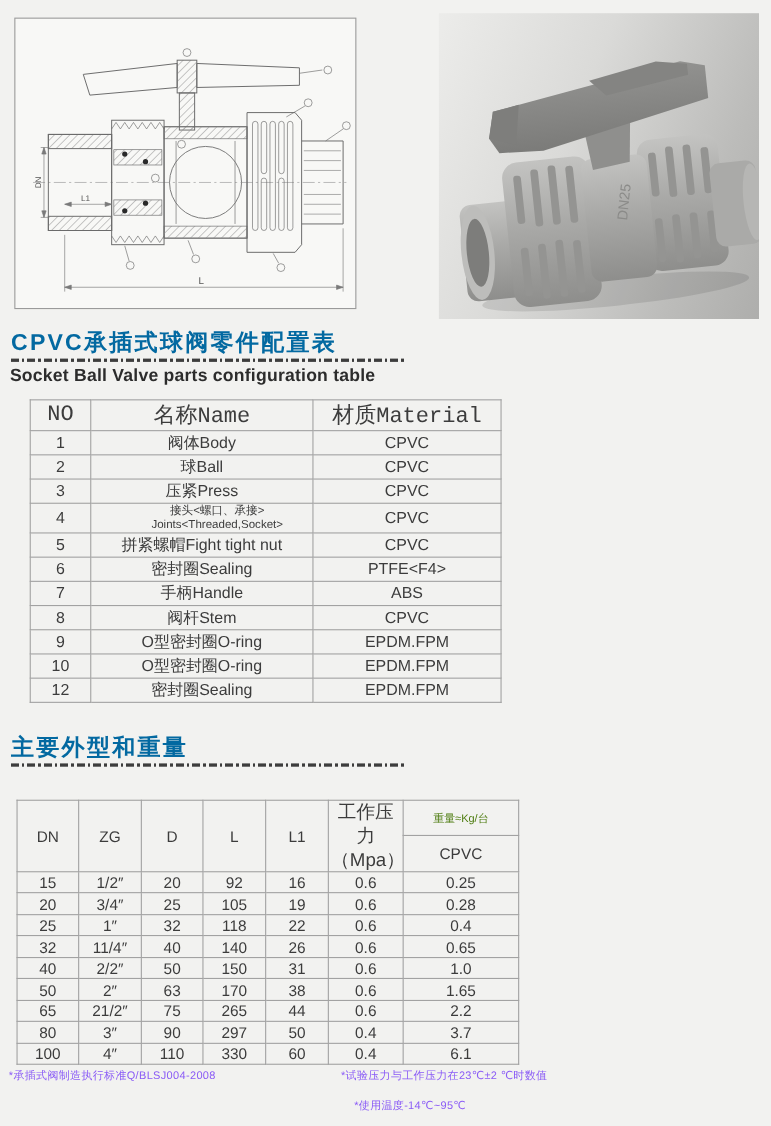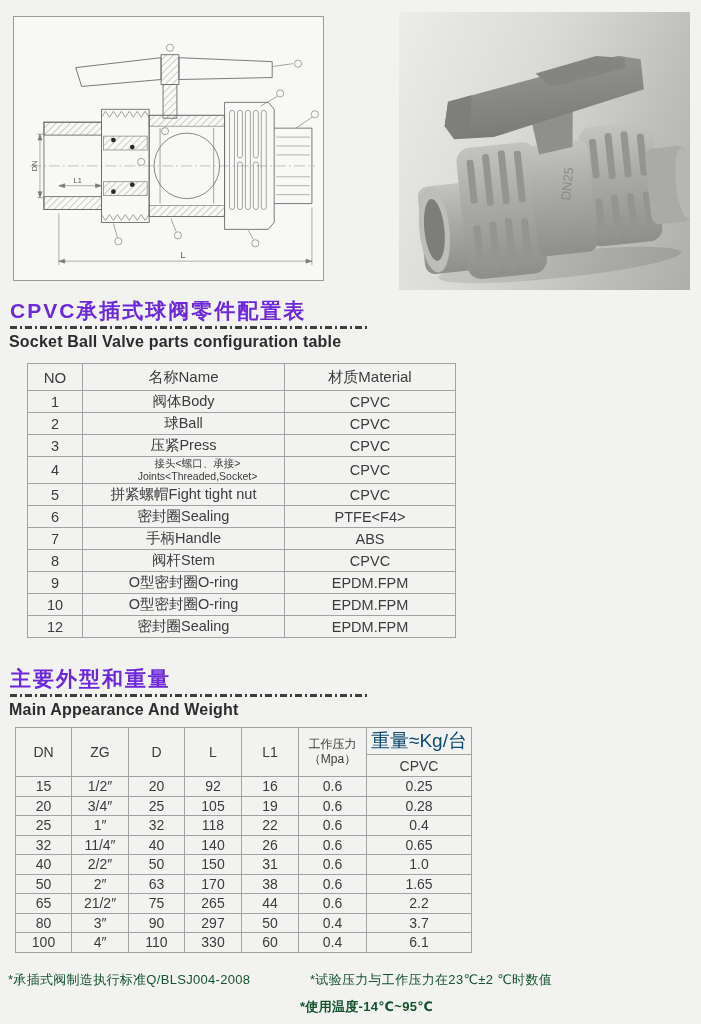--- a/index.html
+++ b/index.html
@@ -17,21 +17,21 @@
   .drawing-box svg{width:100%;height:100%;display:block;}
   
   .photo-box{
     position:absolute;left:399px;top:12px;width:291px;height:278px;
     background:linear-gradient(112deg,#ececea 0%,#dadad8 40%,#bcbcba 78%,#aeaeac 100%);
   }
   .photo-box svg{width:100%;height:100%;display:block;}
   
   .sec-title-zh{
     position:absolute;left:10px;font-size:21px;font-weight:bold;
-    letter-spacing:2px;color:#6d28d9;white-space:nowrap;
+    letter-spacing:2px;color:#0369a1;white-space:nowrap;
   }
   .dash-rule{
     position:absolute;left:10px;width:358px;height:3px;
     background:repeating-linear-gradient(90deg,#3d3d3d 0 7px,transparent 7px 10px,#3d3d3d 10px 12px,transparent 12px 15px);
   }
   .sec-title-en{
     position:absolute;left:9px;font-size:16px;font-weight:600;
     color:#2c2c2c;white-space:nowrap;letter-spacing:.2px;
   }
   #t1-zh{top:297px;} #t1-dash{top:326px;} #t1-en{top:333px;text-align:center;}
@@ -39,49 +39,49 @@
   
   table{border-collapse:collapse;table-layout:fixed;}
   th,td{
     border:1px solid #a2a2a2;text-align:center;vertical-align:middle;
     color:#3c3c3c;font-weight:normal;padding:0 2px;overflow:hidden;
   }
   .parts-table{
     position:absolute;left:27px;top:363px;width:428px;font-size:14.5px;
     background:transparent;
   }
-  .parts-table th{height:26px;font-size:15px;}
+  .parts-table th{height:26px;font-size:20px;font-family:Liberation Mono, monospace;}
   .parts-table td{height:21px;}
   .parts-table col.c-no{width:55px;}
   .parts-table col.c-name{width:202px;}
   .parts-table col.c-mat{width:171px;}
   td.two-line{white-space:pre-line;font-size:10.5px;line-height:1.2;height:26px;padding-left:30px;}
   .spec-table{
     position:absolute;left:15px;top:727px;width:456px;font-size:14px;
   }
   .spec-table th{font-size:14px;}
   .spec-table thead th{height:44px;}
   .spec-table thead th.split{height:21px;}
   .spec-table td{height:18.5px;}
-  th.pre{white-space:pre-line;font-size:12px;line-height:1.25;}
-  th.weight-head{color:#0c4a6e;font-size:19px;}
+  th.pre{white-space:pre-line;font-size:17px;line-height:1.25;}
+  th.weight-head{color:#4d7c0f;font-size:10px;}
   .spec-table col.w1{width:56px;}.spec-table col.w2{width:57px;}
   .spec-table col.w3{width:56px;}.spec-table col.w4{width:57px;}
   .spec-table col.w5{width:57px;}.spec-table col.w6{width:68px;}
   .spec-table col.w7{width:105px;}
   
   .watermark{
     position:absolute;left:34px;top:486px;width:640px;
     font-size:45px;letter-spacing:5px;white-space:nowrap;
     color:rgba(110,110,110,0.25);pointer-events:none;z-index:5;
   }
   
-  .note{position:absolute;font-size:13px;color:#14532d;white-space:nowrap;letter-spacing:.3px;}
+  .note{position:absolute;font-size:10px;color:#8b5cf6;white-space:nowrap;letter-spacing:.3px;}
   #n-l1{left:8px;top:971px;} #n-l2{left:8px;top:998px;}
-  #n-r1{left:310px;top:971px;} #n-r2{left:300px;top:998px;font-weight:bold;}
+  #n-r1{left:310px;top:971px;} #n-r2{left:322px;top:998px;}
 </style>
 </head>
 <body>
 
 <div class="page">
 
   <div class="drawing-box">
     <svg viewBox="0 0 311 265">
       <defs>
         <pattern id="hatch" width="5" height="5" patternUnits="userSpaceOnUse" patternTransform="rotate(45)">
@@ -311,21 +311,20 @@
           <td>12</td>
           <td>密封圈Sealing</td>
           <td>EPDM.FPM</td>
         </tr>
       </tbody>
   </table>
 
 
   <div class="sec-title-zh" id="t2-zh">主要外型和重量</div>
   <div class="dash-rule" id="t2-dash"></div>
-  <div class="sec-title-en" id="t2-en">Main Appearance And Weight</div>
 
   <table class="spec-table">
     <colgroup>
       <col class="w1">
         <col class="w2">
         <col class="w3">
         <col class="w4">
       <col class="w5">
         <col class="w6">
         <col class="w7">

